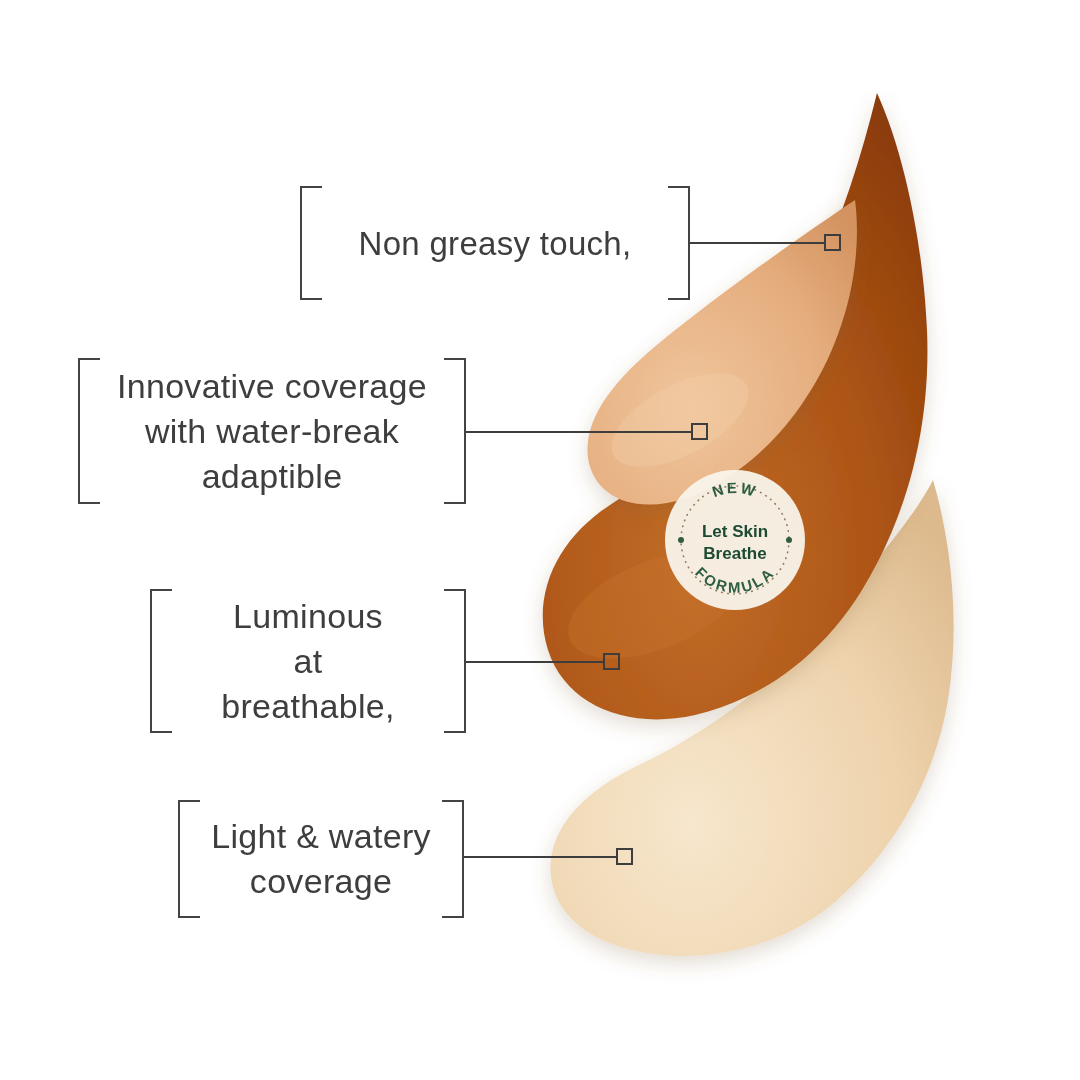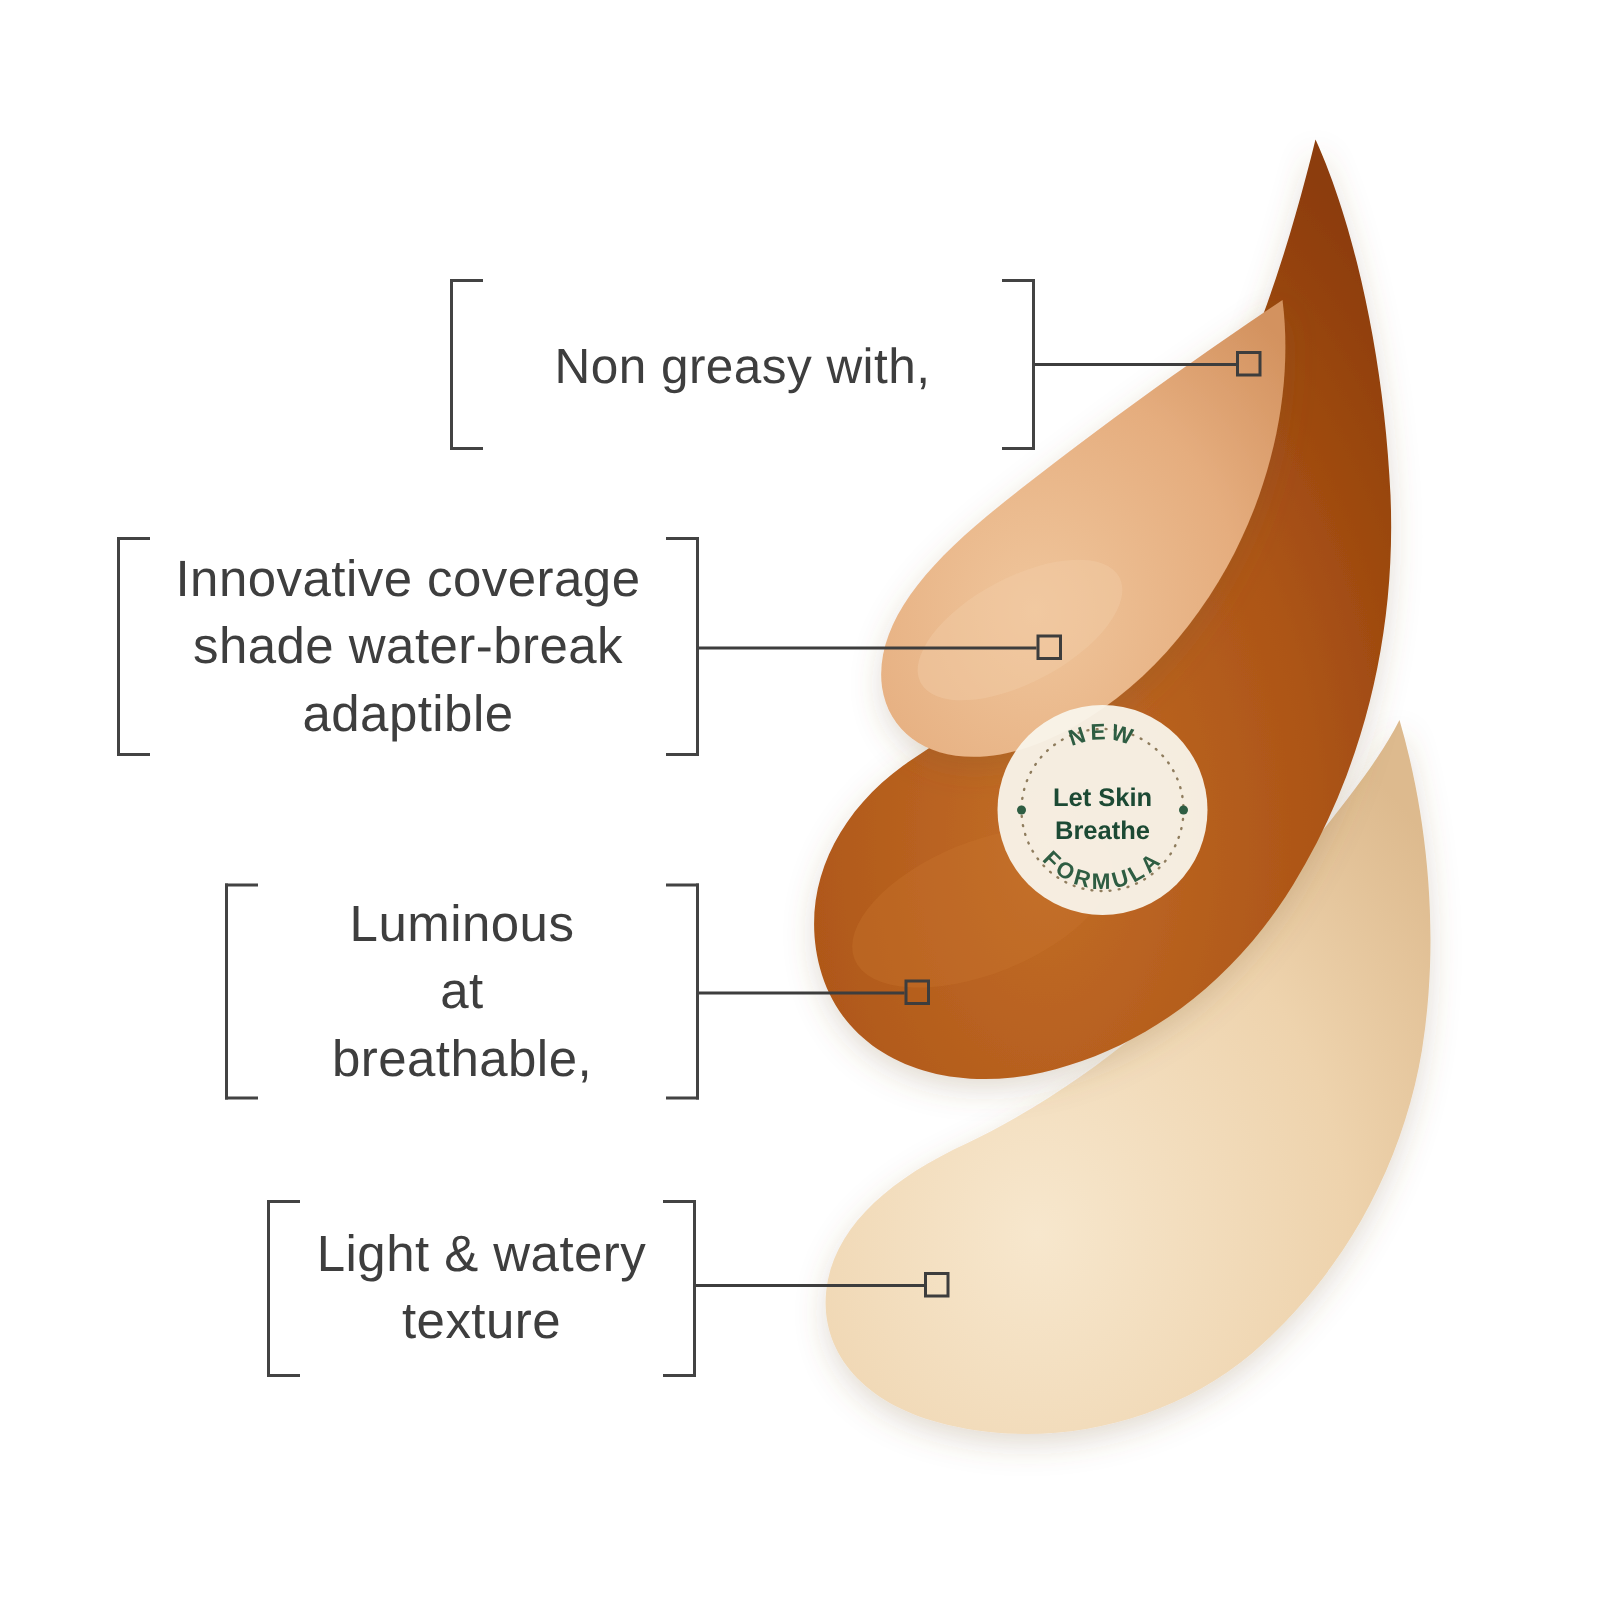--- a/index.html
+++ b/index.html
@@ -103,32 +103,32 @@
       </text>
 
       <text x="735" y="537" text-anchor="middle" font-size="17" font-weight="bold" fill="#1c4a34">Let Skin</text>
       <text x="735" y="559" text-anchor="middle" font-size="17" font-weight="bold" fill="#1c4a34">Breathe</text>
     </g>
   </svg>
 
   <div class="callout c1" style="left:300px;top:186px;width:390px;height:114px;">
     <div class="bracket left"></div>
     <div class="callout-text">
-      <div>Non greasy with,</div>
+      <div>Non greasy touch,</div>
     </div>
     <div class="bracket right"></div>
   </div>
   <div class="connector" style="left:690px;top:242px;width:134px;"></div>
   <div class="marker" style="left:824px;top:234px;"></div>
 
   <div class="callout c2" style="left:78px;top:358px;width:388px;height:146px;">
     <div class="bracket left"></div>
     <div class="callout-text">
       <div>Innovative coverage</div>
-      <div>shade water-break</div>
+      <div>with water-break</div>
       <div>adaptible</div>
     </div>
     <div class="bracket right"></div>
   </div>
   <div class="connector" style="left:466px;top:431px;width:225px;"></div>
   <div class="marker" style="left:691px;top:423px;"></div>
 
   <div class="callout c3" style="left:150px;top:589px;width:316px;height:144px;gap:32px;">
     <div class="bracket left"></div>
     <div class="callout-text">
@@ -137,20 +137,20 @@
     </div>
     <div class="bracket right"></div>
   </div>
   <div class="connector" style="left:466px;top:661px;width:137px;"></div>
   <div class="marker" style="left:603px;top:653px;"></div>
 
   <div class="callout c4" style="left:178px;top:800px;width:286px;height:118px;justify-content:center;">
     <div class="bracket left"></div>
     <div class="callout-text">
       <div>Light &amp; watery</div>
-      <div>texture</div>
+      <div>coverage</div>
     </div>
     <div class="bracket right"></div>
   </div>
   <div class="connector" style="left:464px;top:856px;width:152px;"></div>
   <div class="marker" style="left:616px;top:848px;"></div>
 
 </div>
 
 </body></html>

